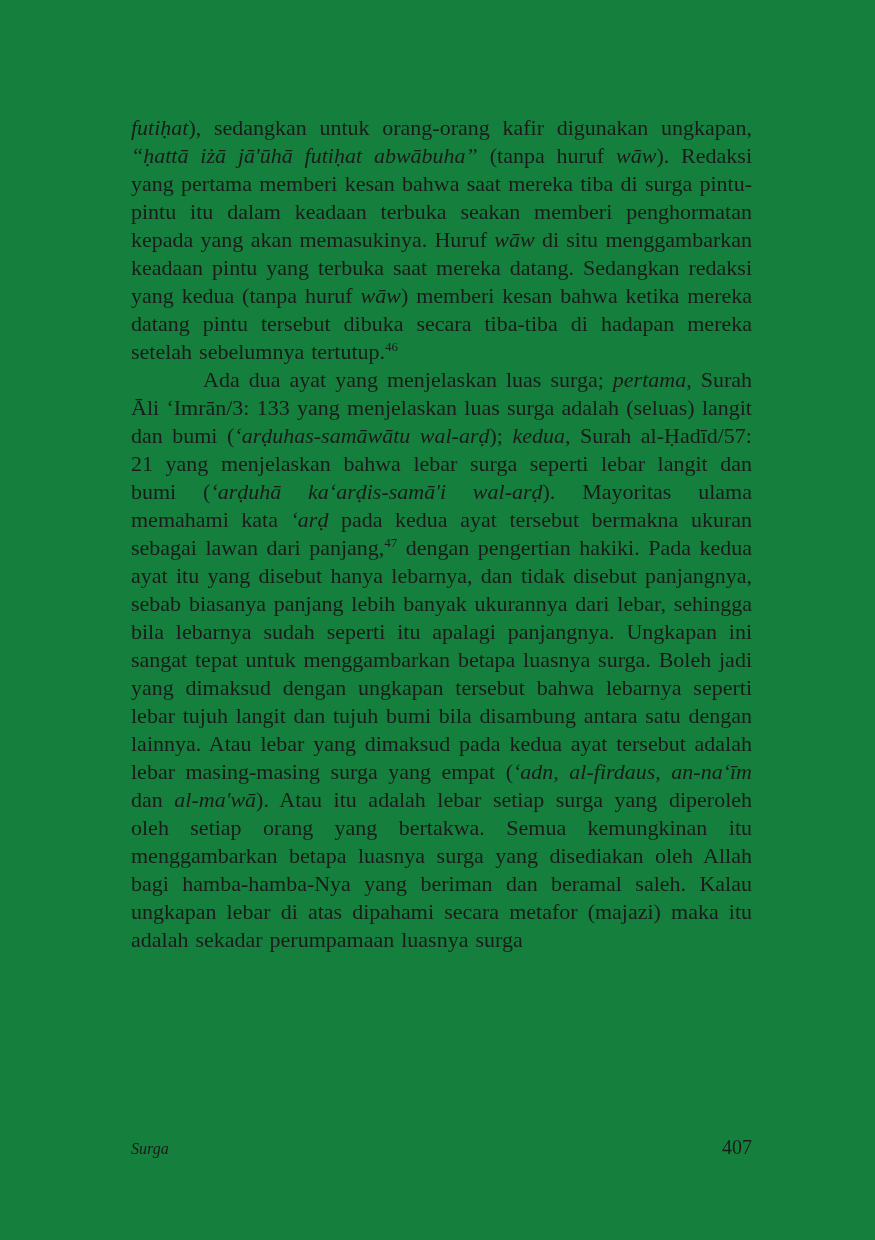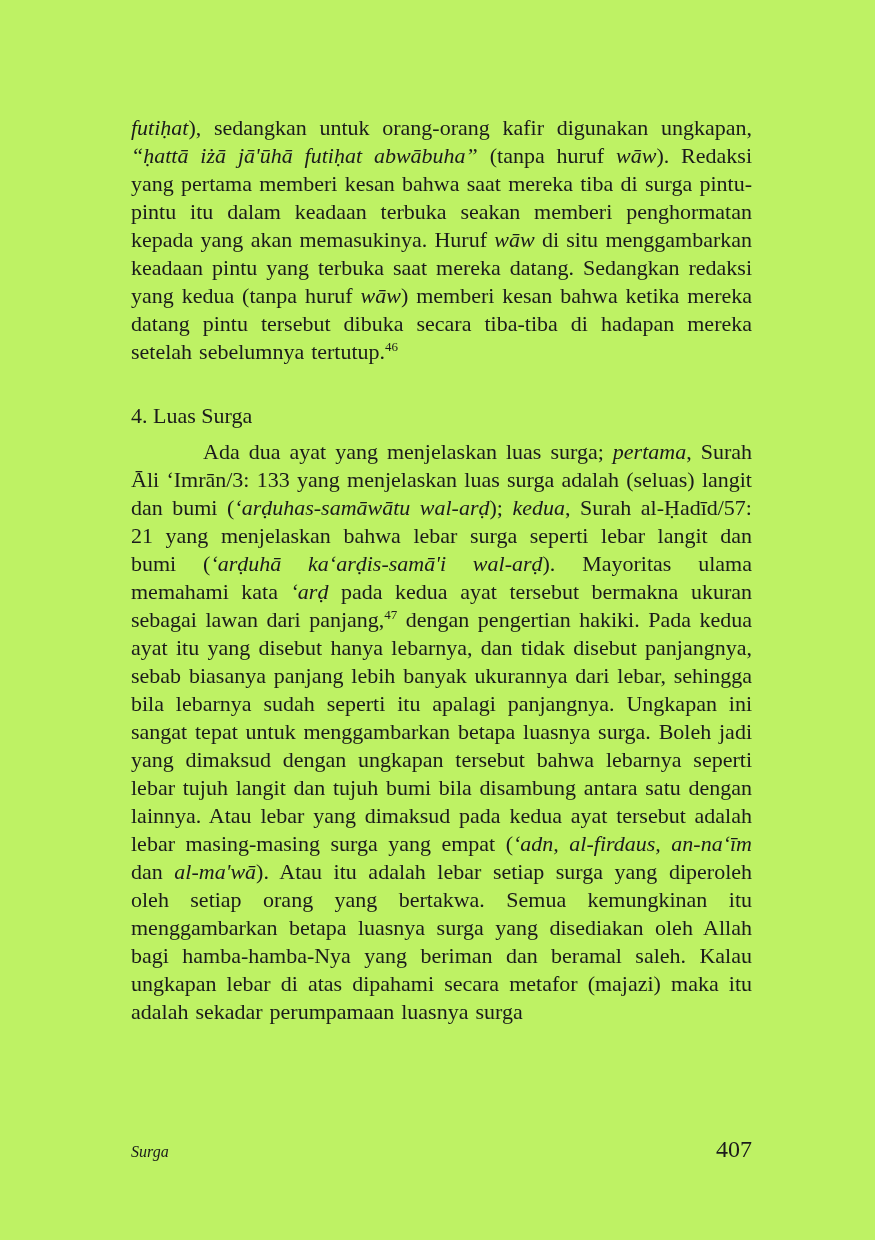--- a/index.html
+++ b/index.html
@@ -10,21 +10,21 @@
     width: 875px;
     height: 1240px;
     background: #ffffff;
     font-family: "Liberation Serif", serif;
     color: #1b1b1b;
   }
   .page {
     position: relative;
     width: 875px;
     height: 1240px;
-    background: #bef264;
+    background: #15803d;
     overflow: hidden;
   }
   .text-block {
     position: absolute;
     left: 131px;
     top: 114px;
     width: 621px;
   }
   .para {
     margin: 0;
@@ -57,29 +57,28 @@
     top: 1136px;
     display: flex;
     justify-content: space-between;
     align-items: baseline;
   }
   .running-title {
     font-style: italic;
     font-size: 16px;
   }
   .page-number {
-    font-size: 24px;
+    font-size: 20px;
   }
 </style>
 </head>
 <body>
 
 <div class="page">
   <main class="text-block">
     <p class="para"><em>futiḥat</em><span>), sedangkan untuk orang-orang kafir digunakan ungkapan, </span><em>“ḥattā iżā jā'ūhā futiḥat abwābuha”</em><span> (tanpa huruf </span><em>wāw</em><span>). Redaksi yang pertama memberi kesan bahwa saat mereka tiba di surga pintu-pintu itu dalam keadaan terbuka seakan memberi penghormatan kepada yang akan memasukinya. Huruf </span><em>wāw</em><span> di situ menggambarkan keadaan pintu yang terbuka saat mereka datang. Sedangkan redaksi yang kedua (tanpa huruf </span><em>wāw</em><span>) memberi kesan bahwa ketika mereka datang pintu tersebut dibuka secara tiba-tiba di hadapan mereka setelah sebelumnya tertutup.</span><sup>46</sup></p>
-    <h2 class="section-heading">4. Luas Surga</h2>
     <p class="para indent"><span>Ada dua ayat yang menjelaskan luas surga; </span><em>pertama</em><span>, Surah Āli ‘Imrān/3: 133 yang menjelaskan luas surga adalah (seluas) langit dan bumi (</span><em>‘arḍuhas-samāwātu wal-arḍ</em><span>); </span><em>kedua</em><span>, Surah al-Ḥadīd/57: 21 yang menjelaskan bahwa lebar surga seperti lebar langit dan bumi (</span><em>‘arḍuhā ka‘arḍis-samā'i wal-arḍ</em><span>). Mayoritas ulama memahami kata </span><em>‘arḍ</em><span> pada kedua ayat tersebut bermakna ukuran sebagai lawan dari panjang,</span><sup>47</sup><span> dengan pengertian hakiki. Pada kedua ayat itu yang disebut hanya lebarnya, dan tidak disebut panjangnya, sebab biasanya panjang lebih banyak ukurannya dari lebar, sehingga bila lebarnya sudah seperti itu apalagi panjangnya. Ungkapan ini sangat tepat untuk menggambarkan betapa luasnya surga. Boleh jadi yang dimaksud dengan ungkapan tersebut bahwa lebarnya seperti lebar tujuh langit dan tujuh bumi bila disambung antara satu dengan lainnya. Atau lebar yang dimaksud pada kedua ayat tersebut adalah lebar masing-masing surga yang empat (</span><em>‘adn, al-firdaus, an-na‘īm</em><span> dan </span><em>al-ma'wā</em><span>). Atau itu adalah lebar setiap surga yang diperoleh oleh setiap orang yang bertakwa. Semua kemungkinan itu menggambarkan betapa luasnya surga yang disediakan oleh Allah bagi hamba-hamba-Nya yang beriman dan beramal saleh. Kalau ungkapan lebar di atas dipahami secara metafor (majazi) maka itu adalah sekadar perumpamaan luasnya surga</span></p>
   </main>
   <footer class="page-footer">
     <span class="running-title">Surga</span>
     <span class="page-number">407</span>
   </footer>
 </div>
 
 </body></html>

